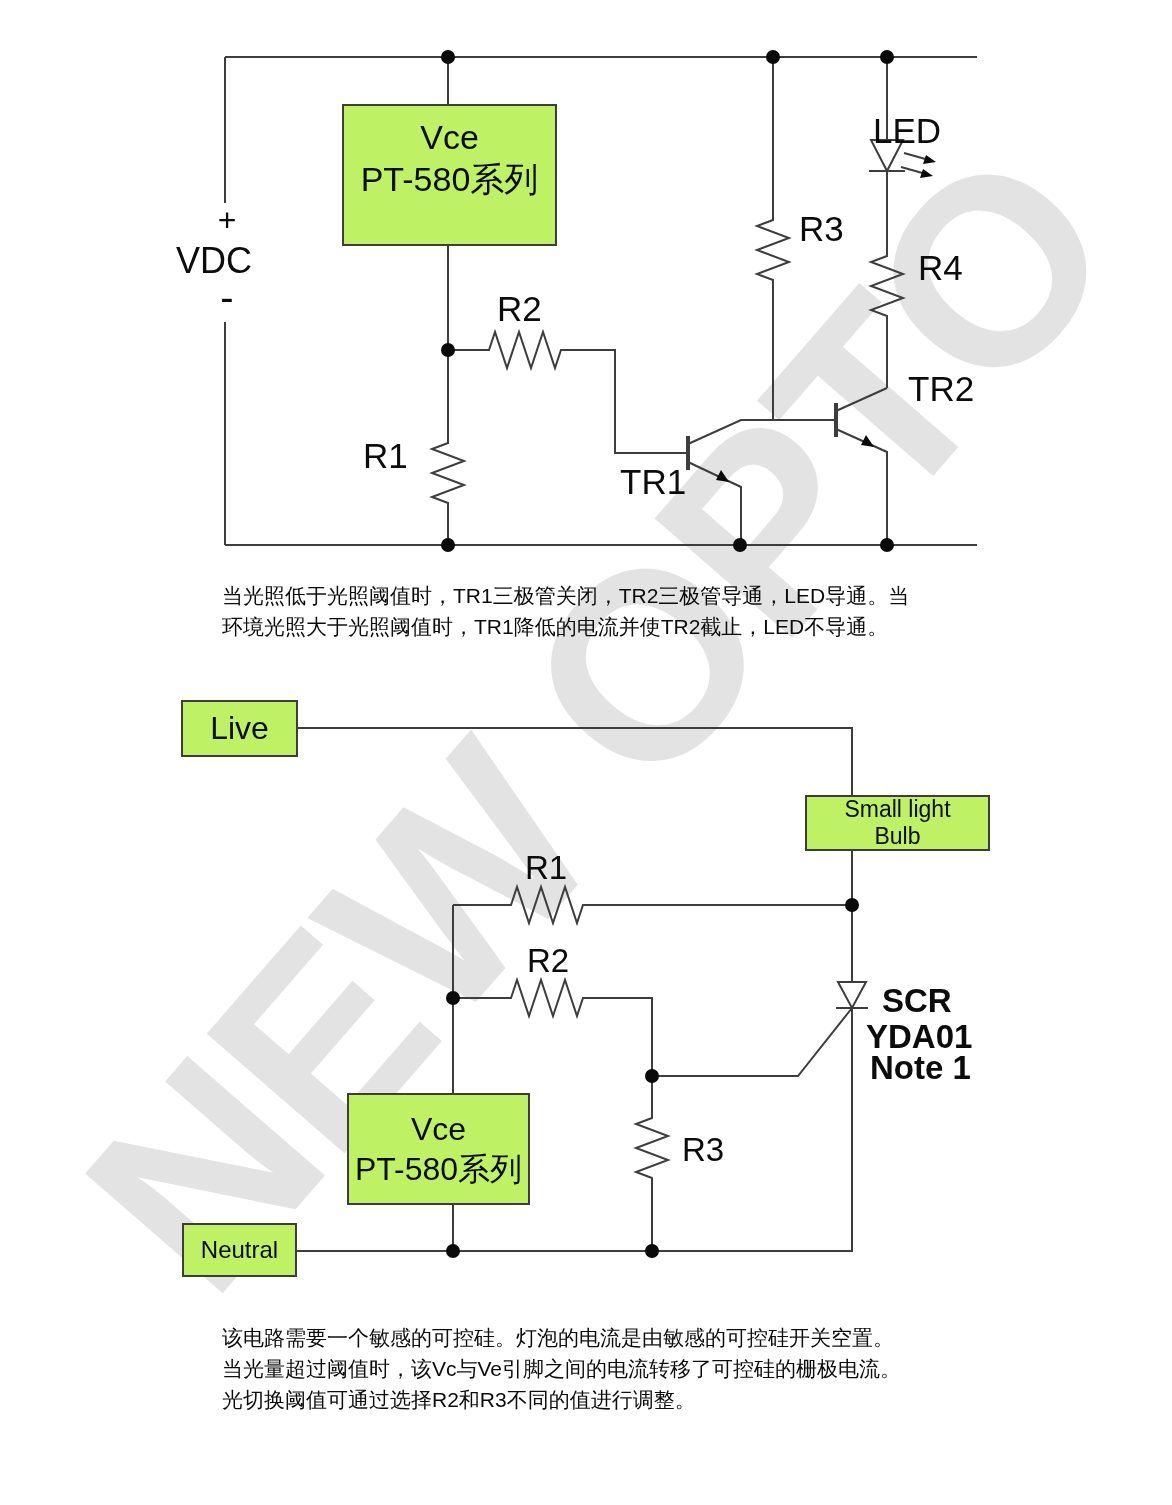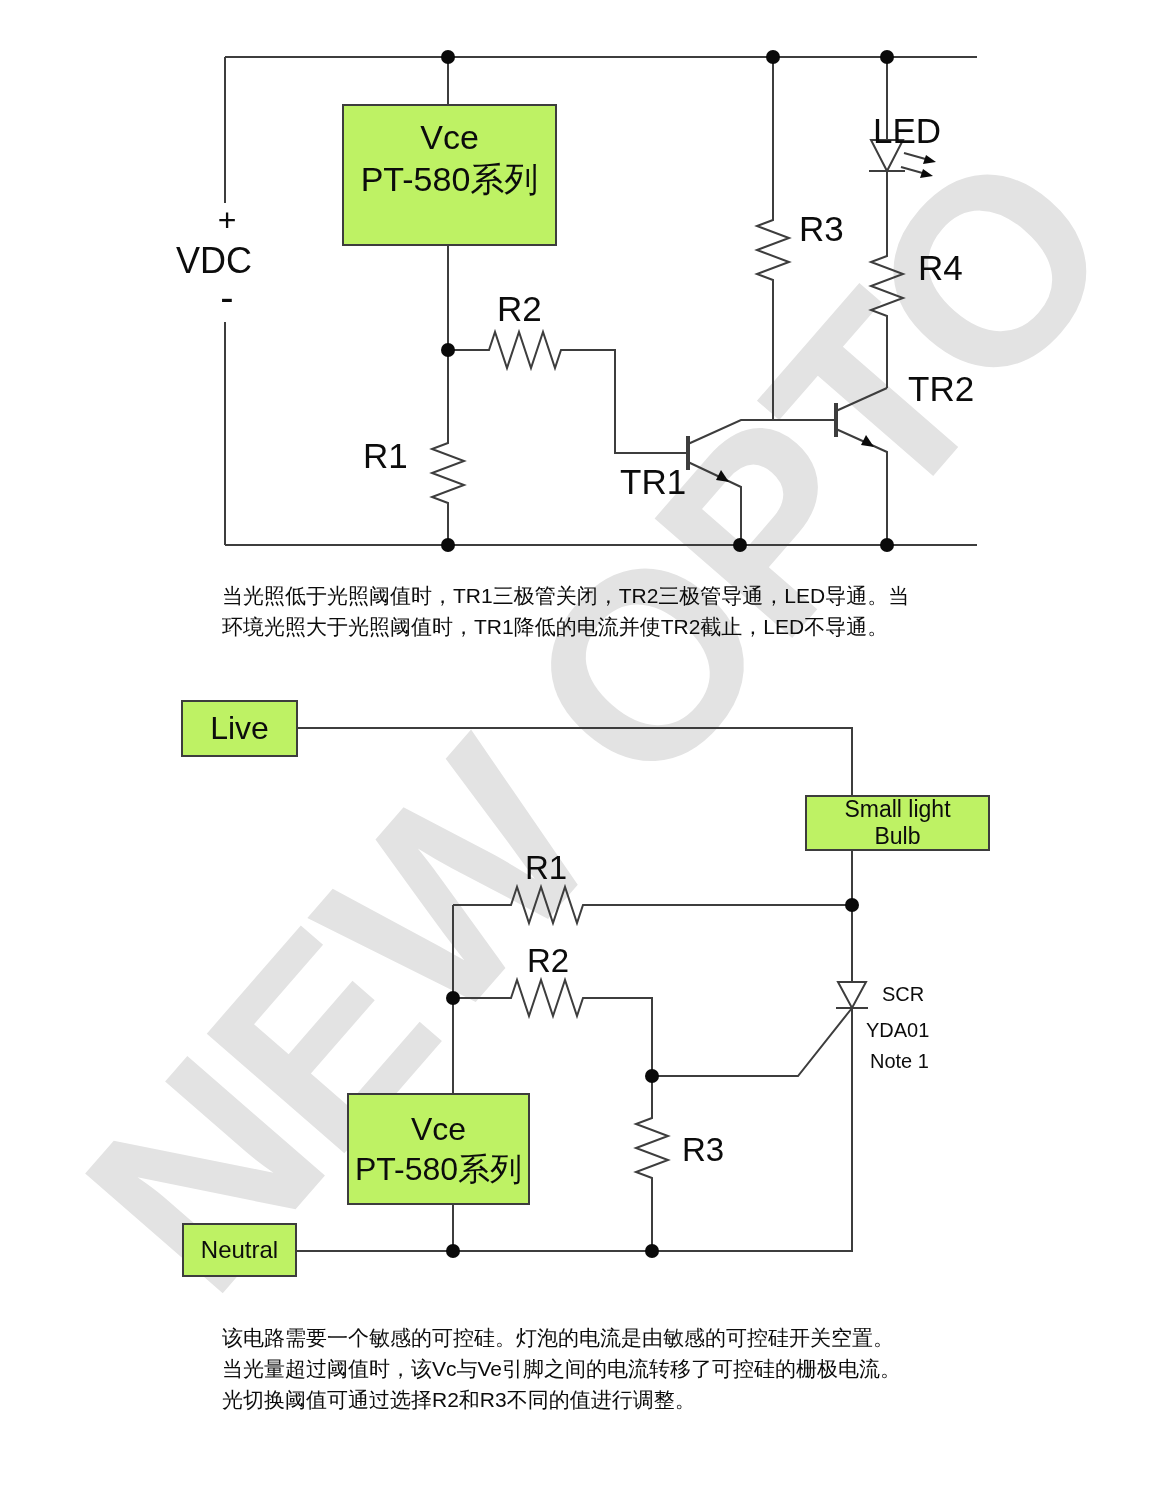--- a/index.html
+++ b/index.html
@@ -9,21 +9,21 @@
              transform:translate(-50%,-50%) rotate(-49deg);
              font-size:265px;font-weight:bold;letter-spacing:-6px;
              white-space:nowrap;z-index:0;user-select:none;}
   svg.circuit{position:absolute;left:0;top:0;z-index:1;}
   .box{position:absolute;z-index:2;background:#bef264;border:2px solid #3d3d3d;
        display:flex;flex-direction:column;align-items:center;text-align:center;}
   .lbl{position:absolute;z-index:2;white-space:nowrap;line-height:1.05;}
   .para{position:absolute;z-index:2;font-size:21px;line-height:31px;white-space:nowrap;}
   .comp{font-size:35px;}
   .comp-sm{font-size:33px;}
-  .scr-lbl{font-size:20px;}
+  .scr-lbl{font-size:33px;font-weight:bold;}
 </style>
 </head>
 <body>
 
 <div class="page">
 
   <div class="watermark" style="color:#e3e3e3;">NEW OPTO</div>
 
   <svg class="circuit" width="1172" height="1505" viewBox="0 0 1172 1505">
     <g stroke="#3d3d3d" stroke-width="2" fill="none">

